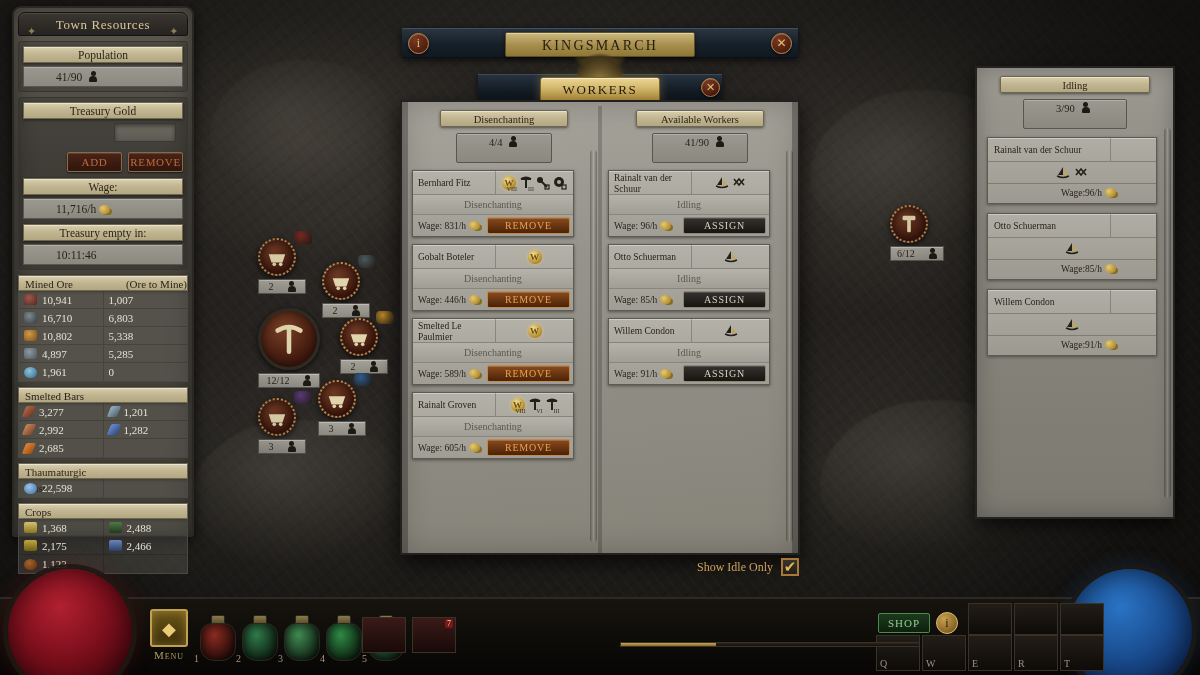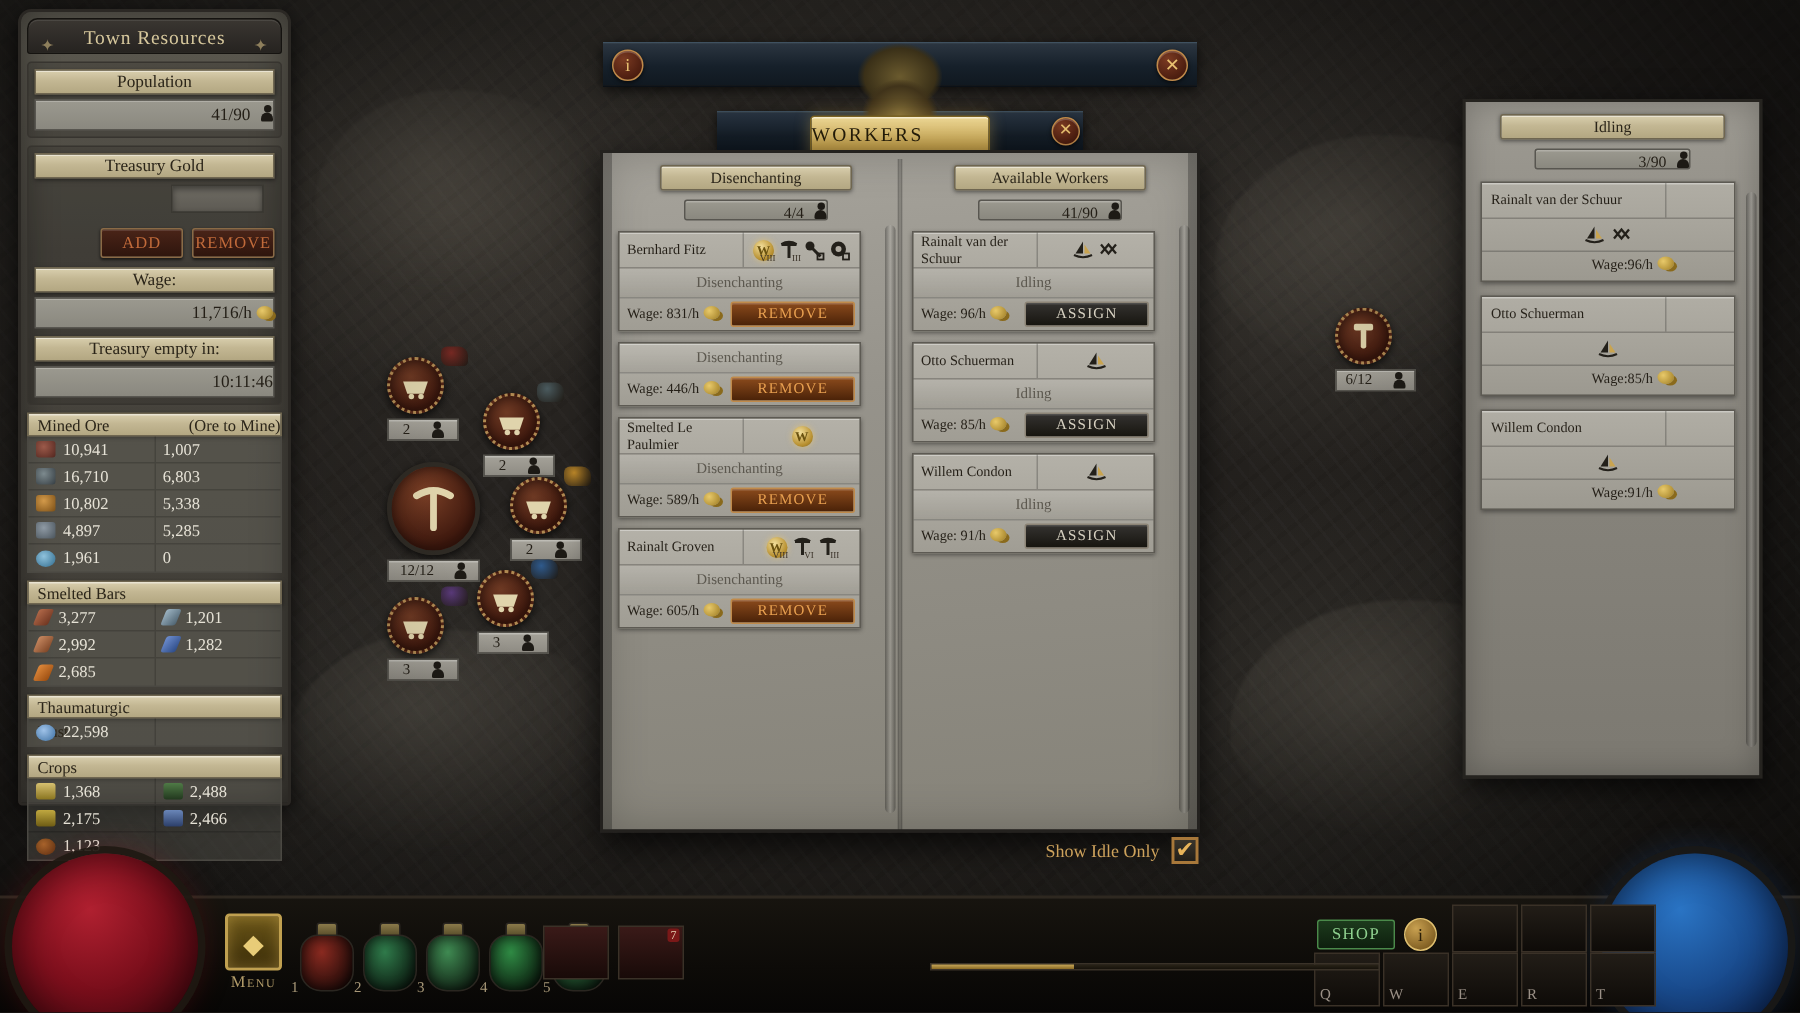--- a/index.html
+++ b/index.html
@@ -49,21 +49,21 @@
     background: linear-gradient(#d9cfae, #c3b793 45%, #b3a782);
     border: 1px solid #6f6650;
     color: #2b2519;
     text-align: center;
     box-shadow: inset 0 1px 0 rgba(255,255,255,.45), 0 1px 3px rgba(0,0,0,.5);
   }
   .valplate {
     background: linear-gradient(#9b998f, #8a887f);
     border: 1px solid #585650;
     color: #241f17;
-    text-align: right;
+    text-align: left;
     box-shadow: inset 0 1px 0 rgba(255,255,255,.22);
     padding-left: 32px;
   }
 
   
   #town-resources {
     position:absolute; left:12px; top:6px; width:182px; height:531px;
     background: linear-gradient(180deg,#5c5950,#49463f 30%,#403d37 100%);
     border:2px solid #2b2824;
     border-radius: 9px 9px 3px 3px;
@@ -180,21 +180,21 @@
   }
   #workers-plate {
     position:absolute; left:50%; top:2px; transform:translateX(-50%);
     width:120px; height:36px; line-height:24px;
     background: linear-gradient(#e7cd88, #c9a busy);
     background: linear-gradient(#e9d08c, #c9a busy 0%);
     background: linear-gradient(#ecd795, #caa busy);
     background: linear-gradient(#ecd795, #c7a44f 55%, #a8832f);
     border:1.5px solid #7d6párt;
     border:1.5px solid #7d6524; border-radius:3px;
-    color:#241c09; font-size:13px; letter-spacing:1.6px; 
+    color:#241c09; font-size:13px; letter-spacing:1.6px; text-align:center;
     font-variant: small-caps;
     box-shadow: inset 0 1px 0 rgba(255,255,255,.55), 0 0 10px rgba(220,180,90,.35);
   }
   #workers-crest {
     position:absolute; left:50%; top:-22px; transform:translateX(-50%);
     width:50px; height:40px;
     background: radial-gradient(ellipse at 50% 60%, #7a6734 0%, #40331a 58%, transparent 72%);
     border-radius:50%;
   }
   #book {
@@ -207,21 +207,21 @@
     box-shadow: 0 8px 22px rgba(0,0,0,.75), inset 0 0 30px rgba(0,0,0,.22);
   }
   #book:before {
     content:""; position:absolute; left:50%; top:4px; width:3px; height:447px;
     transform:translateX(-50%);
     background: linear-gradient(90deg, rgba(0,0,0,.35), rgba(0,0,0,.12), rgba(0,0,0,.35));
   }
   .page { position:absolute; top:8px; width:192px; height:439px; }
   .page.left { left:6px; } .page.right { left:202px; }
   .page-title { width:128px; margin:0 auto; height:17px; line-height:17px; font-size:10.5px; border-radius:2px; }
-  .page-count { width:96px; margin:6px auto 0; height:14px; line-height:17px; font-size:10.5px; border-radius:2px;font-family:Liberation Serif, serif; }
+  .page-count { width:96px; margin:6px auto 0; height:30px; line-height:17px; font-size:10.5px; border-radius:2px;font-family:Liberation Serif, serif; }
 
   .wcard {
     margin:7px 6px 0 4px; width:162px;
     background: linear-gradient(#b4b1a8,#a09d94);
     border:1px solid #5d5a53;
     box-shadow: inset 0 1px 0 rgba(255,255,255,.35), 0 1px 3px rgba(0,0,0,.45);
   }
   .wc-top { display:flex; height:24px; border-bottom:1px solid rgba(0,0,0,.22); }
   .wc-name {
     flex:1; padding:2px 4px 0 5px; font-size:9.5px; color:#241f17;
@@ -639,20 +639,21 @@
             </div>
           </div>
         </div>
       </div>
   </div>
 
   <div id="kingsmarch-bar">
     <div id="crest-top"></div>
     <div class="rnd-btn" style="left:6px;top:4px;">i</div>
     <div class="rnd-btn" style="right:6px;top:4px;">✕</div>
+    <div id="kingsmarch-plate">KINGSMARCH</div>
   </div>
 
   <div id="workers-bar">
     <div id="workers-crest"></div>
     <div class="rnd-btn" style="right:2px;top:3px;width:19px;height:19px;line-height:16px;font-size:11px;">✕</div>
     <div id="workers-plate">WORKERS</div>
   </div>
 
   <div id="book">
     <div class="page left">
@@ -684,20 +685,26 @@
                   </svg></span>
               </div>
             </div>
             <div class="wc-status">Disenchanting</div>
             <div class="wc-bot">
               <div class="wc-wage">Wage: 831/h<span class="coin"></span></div>
               <div class="wc-action act-remove">REMOVE</div>
             </div>
           </div>
           <div class="wcard">
+            <div class="wc-top">
+              <div class="wc-name">Gobalt Boteler</div>
+              <div class="wc-skills">
+                <span class="sk sk-badge"></span>
+              </div>
+            </div>
             <div class="wc-status">Disenchanting</div>
             <div class="wc-bot">
               <div class="wc-wage">Wage: 446/h<span class="coin"></span></div>
               <div class="wc-action act-remove">REMOVE</div>
             </div>
           </div>
           <div class="wcard">
             <div class="wc-top">
               <div class="wc-name two">Smelted Le Paulmier</div>
               <div class="wc-skills">

